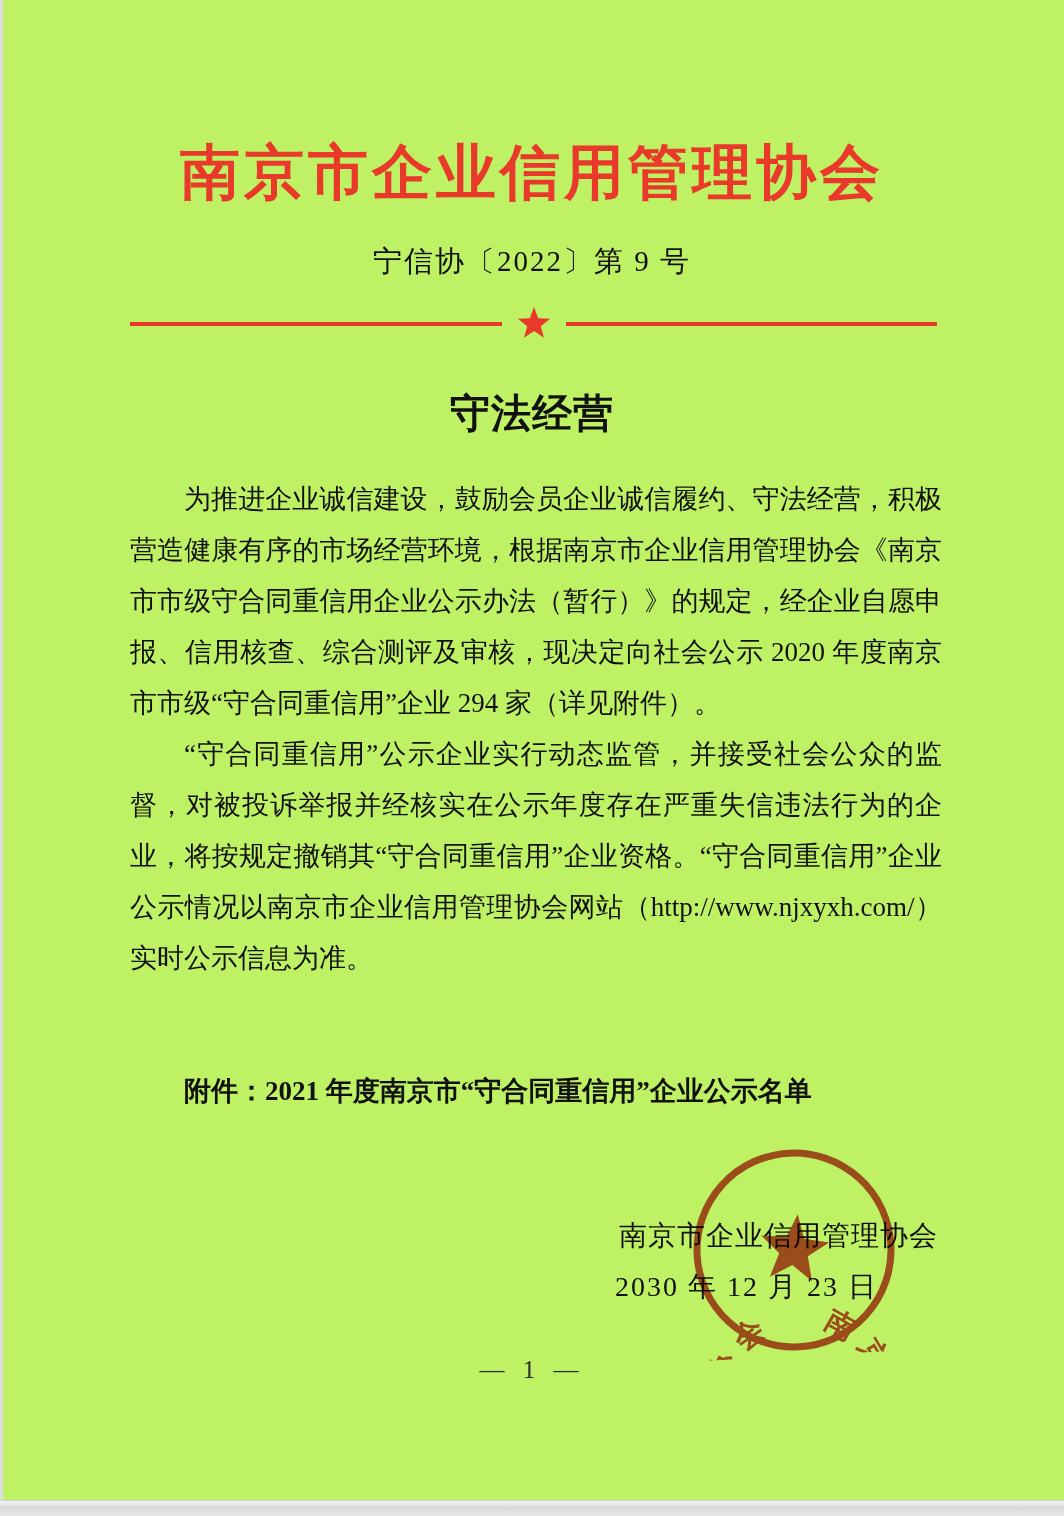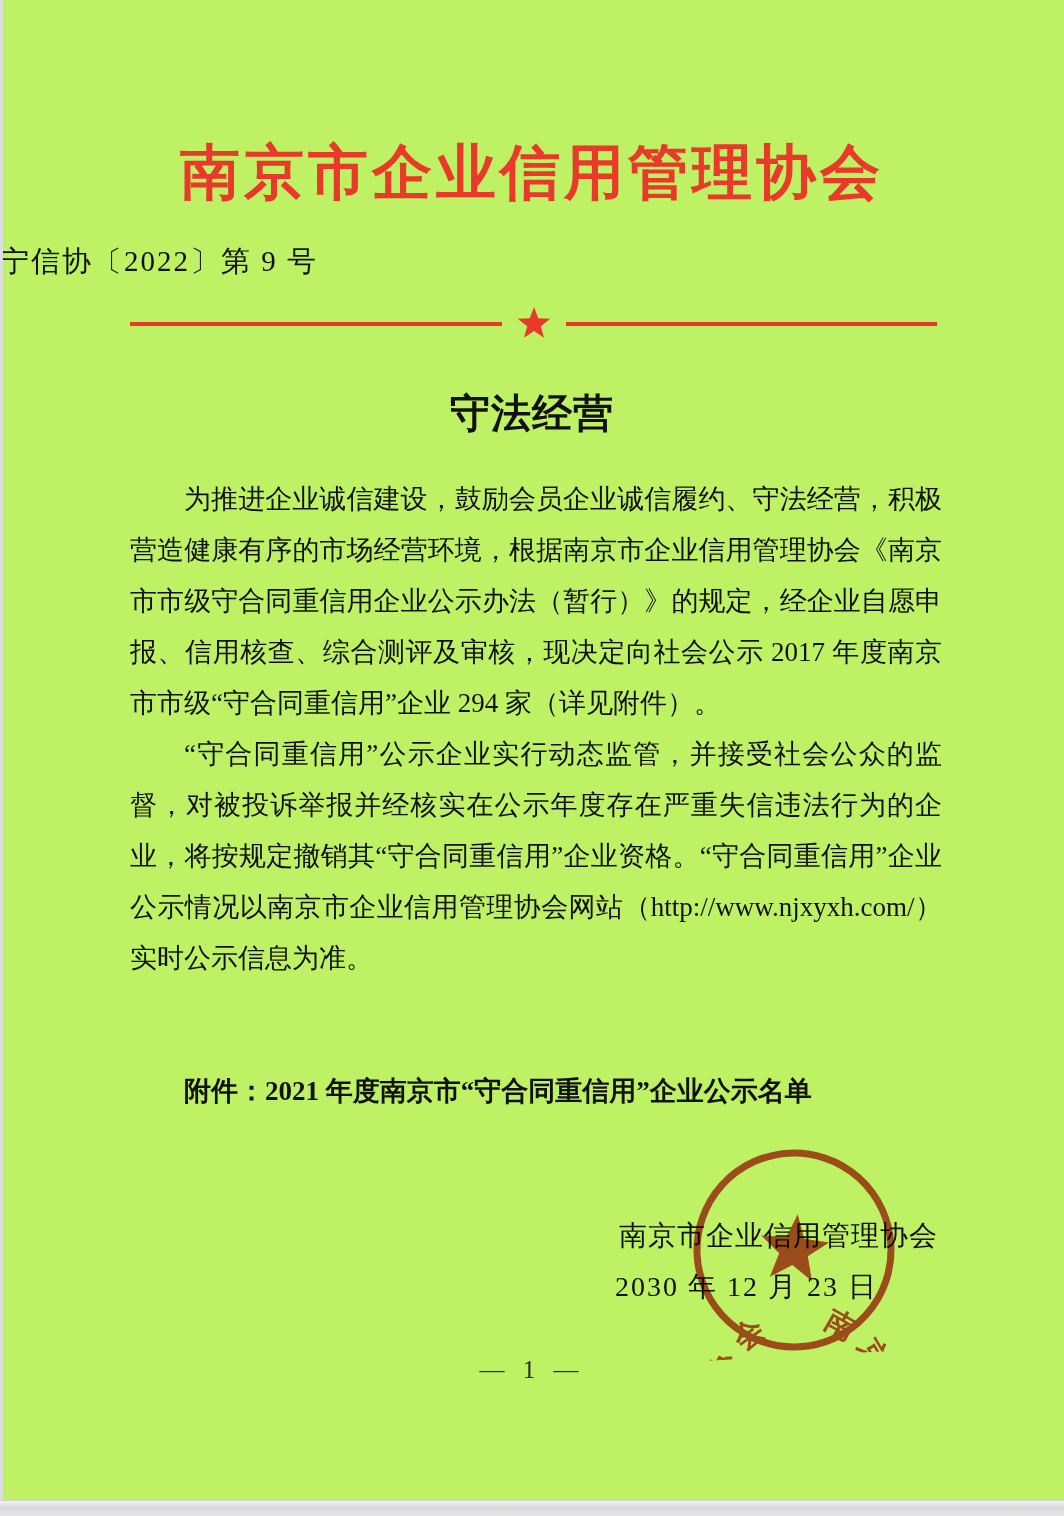--- a/index.html
+++ b/index.html
@@ -33,21 +33,21 @@
     text-align:center;
     font-family:"Liberation Sans", sans-serif;
     font-size:60px;
     font-weight:bold;
     letter-spacing:4px;
     color:var(--accent-red);
     line-height:1.1;
   }
   .doc-number{
     margin-top:38px;
-    text-align:left;
+    text-align:center;
     font-size:29px;
     letter-spacing:2px;
     line-height:1.2;
   }
   .divider{
     margin:26px 127px 0 130px;
     display:flex;align-items:center;
     height:38px;
   }
   .divider .rule{
@@ -131,21 +131,21 @@
       <polygon fill="#e8392a" points="0,-17 4.2,-5.8 16.2,-5.3 6.8,2.2 10,13.8 0,7.1 -10,13.8 -6.8,2.2 -16.2,-5.3 -4.2,-5.8"></polygon>
     </svg>
     <div class="rule"></div>
   </div>
 
   <div class="doc-title">
     <div>守法经营</div>
   </div>
 
   <div class="body-text">
-    <p class="para">为推进企业诚信建设，鼓励会员企业诚信履约、守法经营，积极营造健康有序的市场经营环境，根据南京市企业信用管理协会《南京市市级守合同重信用企业公示办法（暂行）》的规定，经企业自愿申报、信用核查、综合测评及审核，现决定向社会公示 2017 年度南京市市级“守合同重信用”企业 294 家（详见附件）。</p>
+    <p class="para">为推进企业诚信建设，鼓励会员企业诚信履约、守法经营，积极营造健康有序的市场经营环境，根据南京市企业信用管理协会《南京市市级守合同重信用企业公示办法（暂行）》的规定，经企业自愿申报、信用核查、综合测评及审核，现决定向社会公示 2020 年度南京市市级“守合同重信用”企业 294 家（详见附件）。</p>
     <p class="para">“守合同重信用”公示企业实行动态监管，并接受社会公众的监督，对被投诉举报并经核实在公示年度存在严重失信违法行为的企业，将按规定撤销其“守合同重信用”企业资格。“守合同重信用”企业公示情况以南京市企业信用管理协会网站（http://www.njxyxh.com/）实时公示信息为准。</p>
   </div>
 
   <div class="attachment">附件：2021 年度南京市“守合同重信用”企业公示名单</div>
 
   <div class="sign-block">
     <div class="sign-name">南京市企业信用管理协会</div>
     <div class="sign-date">2030 年 12 月 23 日</div>
   </div>
 

